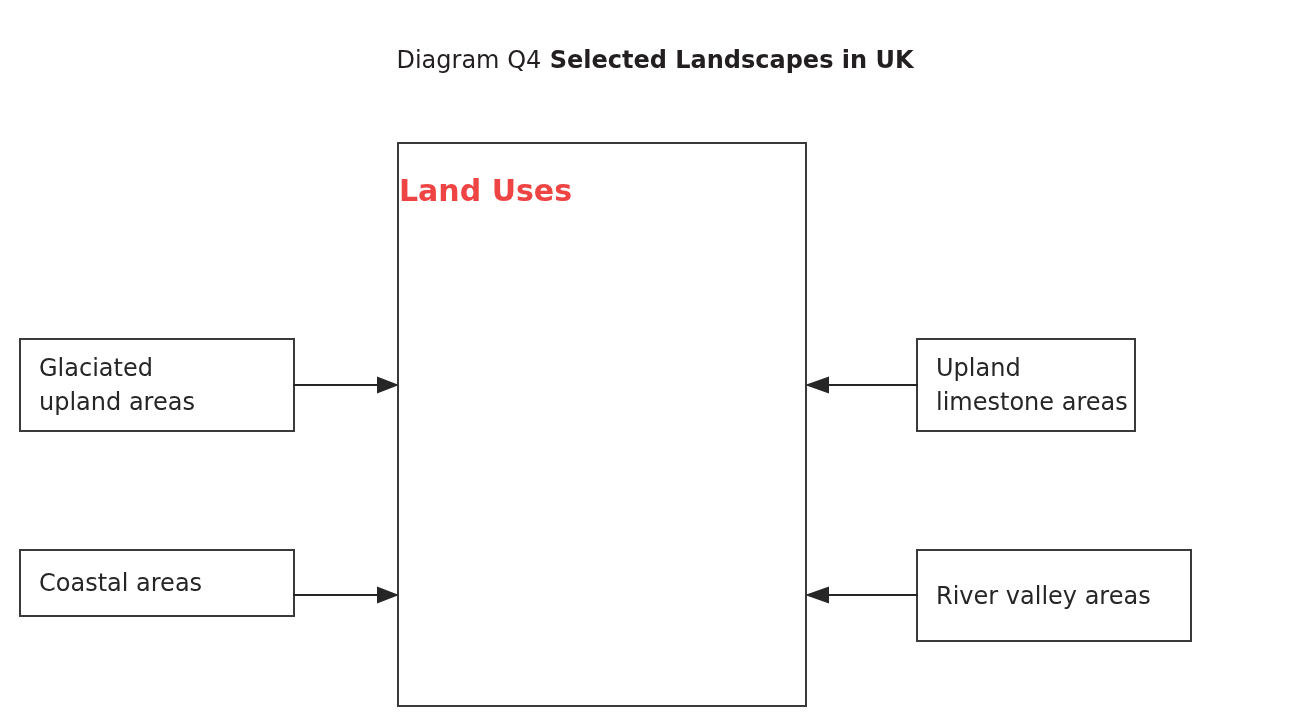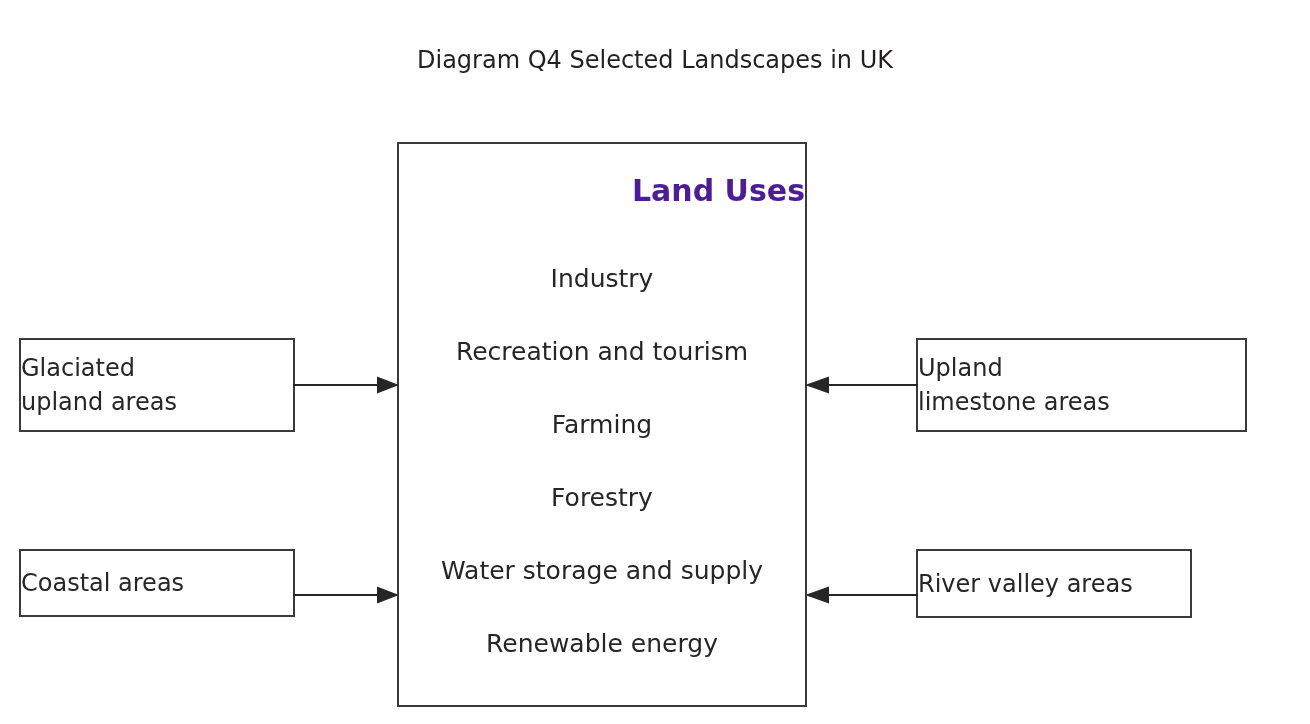--- a/index.html
+++ b/index.html
@@ -23,21 +23,21 @@
     left: 0;
     top: 43px;
     width: 1310px;
     text-align: center;
     font-size: 24px;
     line-height: 34px;
     color: #231f20;
     white-space: nowrap;
   }
   .title .bold { font-weight: normal; }
-  .title .rest { font-weight: normal; }
+  .title .rest { font-weight: bold; }
 
   
   .box {
     position: absolute;
     box-sizing: border-box;
     border: 2px solid #3a3a3a;
     background: #ffffff;
   }
 
   
@@ -45,25 +45,25 @@
     left: 397px;
     top: 142px;
     width: 410px;
     height: 565px;
   }
   .central-heading {
     position: absolute;
     left: 0;
     top: 28px;
     width: 100%;
-    text-align: right;
+    text-align: left;
     font-size: 30px;
     font-weight: bold;
     line-height: 38px;
-    color: #4c1d95;
+    color: #ef4444;
   }
   .uses-list {
     position: absolute;
     left: 0;
     top: 118px;
     width: 100%;
   }
   .use-item {
     text-align: center;
     font-size: 25px;
@@ -76,52 +76,45 @@
 
   
   .side-box {
     display: flex;
     align-items: center;
   }
   .side-label {
     font-size: 24px;
     line-height: 34px;
     color: #262626;
+    padding-left: 18px;
     white-space: pre-line;
   }
 
   #box-glaciated { left: 19px;  top: 338px; width: 276px; height: 94px; }
   #box-coastal   { left: 19px;  top: 549px; width: 276px; height: 68px; }
-  #box-upland    { left: 916px; top: 338px; width: 331px; height: 94px; }
-  #box-river     { left: 916px; top: 549px; width: 276px; height: 69px; }
+  #box-upland    { left: 916px; top: 338px; width: 220px; height: 94px; }
+  #box-river     { left: 916px; top: 549px; width: 276px; height: 93px; }
 
   
   .arrow {
     position: absolute;
     pointer-events: none;
   }
   .arrow svg { display: block; }
 </style>
 </head>
 <body>
 
 <div class="title">
   <span class="bold">Diagram Q4</span><span class="rest"> Selected Landscapes in UK</span>
 </div>
 
 <div class="box" id="central-box">
   <div class="central-heading">Land Uses</div>
-  <div class="uses-list">
-    <div class="use-item">Industry</div>
-    <div class="use-item">Recreation and tourism</div>
-    <div class="use-item">Farming</div>
-    <div class="use-item">Forestry</div>
-    <div class="use-item">Water storage and supply</div>
-    <div class="use-item">Renewable energy</div>
-  </div>
 </div>
 
 <div class="box side-box" id="box-glaciated">
   <div class="side-label">Glaciated
 upland areas</div>
 </div>
 
 <div class="box side-box" id="box-coastal">
   <div class="side-label">Coastal areas</div>
 </div>

